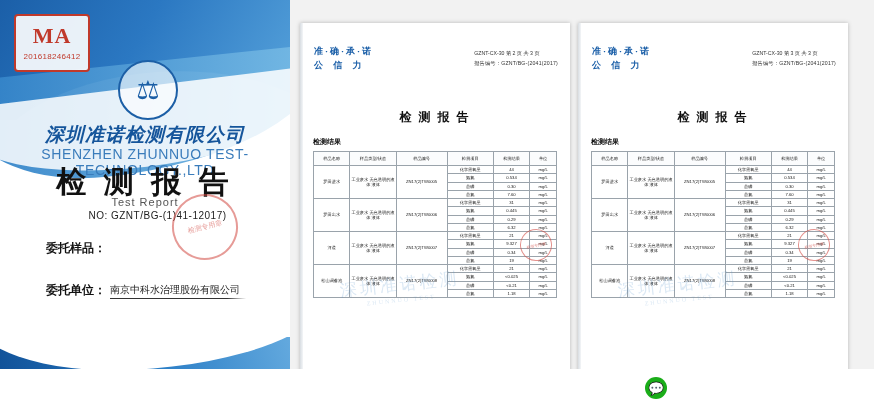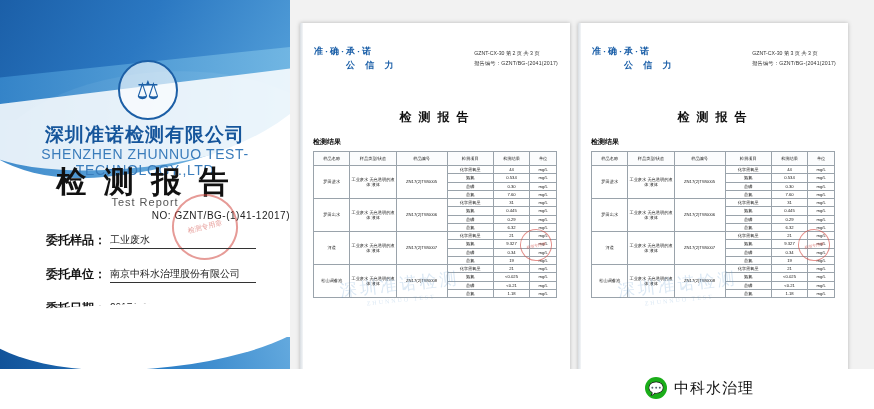--- a/index.html
+++ b/index.html
@@ -103,20 +103,21 @@
   }
   .company-cn {
     position: absolute;
     left: 0; right: 0; top: 122px;
     text-align: center;
     font-family: "Liberation Serif", serif;
     font-size: 19px;
     font-weight: bold;
     color: #15559b;
     letter-spacing: 1px;
+    font-style: italic;
   }
   .company-en {
     position: absolute;
     left: 0; right: 0; top: 146px;
     text-align: center;
     font-size: 14px;
     color: #3a7cbb;
     letter-spacing: .6px;
   }
   .cover-title {
@@ -133,21 +134,21 @@
     position: absolute;
     left: 0; right: 0; top: 196px;
     text-align: center;
     font-size: 11px;
     color: #555;
     letter-spacing: 1px;
   }
   .cover-no {
     position: absolute;
     left: 0; right: 0; top: 210px;
-    text-align: right;
+    text-align: center;
     font-size: 10px;
     color: #222;
     letter-spacing: .5px;
     padding-left: 25px;
   }
   .cover-fields {
     position: absolute;
     left: 46px; top: 232px;
     width: 210px;
     font-size: 10.5px;
@@ -157,20 +158,21 @@
     display: flex;
     align-items: flex-end;
     margin-bottom: 17px;
   }
   .cfield .lbl {
     font-family: "Liberation Serif", serif;
     font-size: 12px;
     font-weight: bold;
     white-space: nowrap;
     margin-right: 4px;
+    margin-top: 8px;
   }
   .cfield .val {
     flex: 1;
     border-bottom: 1px solid #333;
     font-size: 10px;
     padding-bottom: 1px;
     color: #222;
     min-height: 12px;
   }
   .cover-stamp {
@@ -227,21 +229,21 @@
   .pg-head {
     position: absolute;
     left: 14px; top: 22px;
     font-family: "Liberation Serif", serif;
     font-size: 9px;
     color: #1b5fa8;
     font-weight: bold;
     letter-spacing: 2px;
     line-height: 1.5;
   }
-  .pg-head .ln2 { letter-spacing: 4px; margin-left: 32px; }
+  .pg-head .ln2 { letter-spacing: 4px; }
   .pg-meta {
     position: absolute;
     right: 12px; top: 26px;
     text-align: left;
     font-size: 5.2px;
     color: #333;
     line-height: 1.9;
   }
   .pg-meta .row2 { letter-spacing: .2px; }
   .pg-title {
@@ -375,38 +377,41 @@
 </head>
 <body>
 
 <div class="stage">
 
   <div class="cover">
     <div class="cover-blue-top"></div>
     <div class="cover-wave"></div>
     <div class="cover-wave2"></div>
 
+    <div class="ma-badge">
+      <div class="ma-main">MA</div>
+      <div class="ma-code">201618246412</div>
+    </div>
 
     <div class="cnas-mark">
       <span class="scale">⚖</span>
     </div>
 
     <div class="company-cn">深圳准诺检测有限公司</div>
     <div class="company-en">SHENZHEN ZHUNNUO TEST-TECHNOLOGY.,LTD</div>
 
     <div class="cover-title">检 测 报 告</div>
     <div class="cover-title-en">Test Report</div>
     <div class="cover-no">NO: GZNT/BG-(1)41-12017)</div>
 
     <div class="cover-stamp">检测专用章</div>
 
     <div class="cover-fields">
       <div class="cfield">
         <span class="lbl">委托样品：</span>
-        <span class="val">工业废水</span>
       </div>
       <div class="cfield">
         <span class="lbl">委托单位：</span>
         <span class="val">南京中科水治理股份有限公司</span>
       </div>
       <div class="cfield">
         <span class="lbl">委托日期：</span>
         <span class="val">2017年12月13日</span>
       </div>
     </div>
@@ -719,17 +724,16 @@
       <div class="f-cn">深圳市准诺检测有限公司</div>
       <div class="f-en">SHENZHEN ZHUNNUO TESTING .,LTD</div>
       <div class="f-en">地址：深圳市龙岗区宝龙街道宝荷路66号B栋二层</div>
       <div class="f-en">www.znbest.cn    电话：0755-84900342    传真：0755-84900342</div>
     </div>
   </div>
 
   <div class="bottom-bar">
     <div class="wechat-wrap">
       <div class="wechat-icon">💬</div>
-      <div class="wechat-name">中科水治理</div>
     </div>
   </div>
 
 </div>
 
 </body></html>

